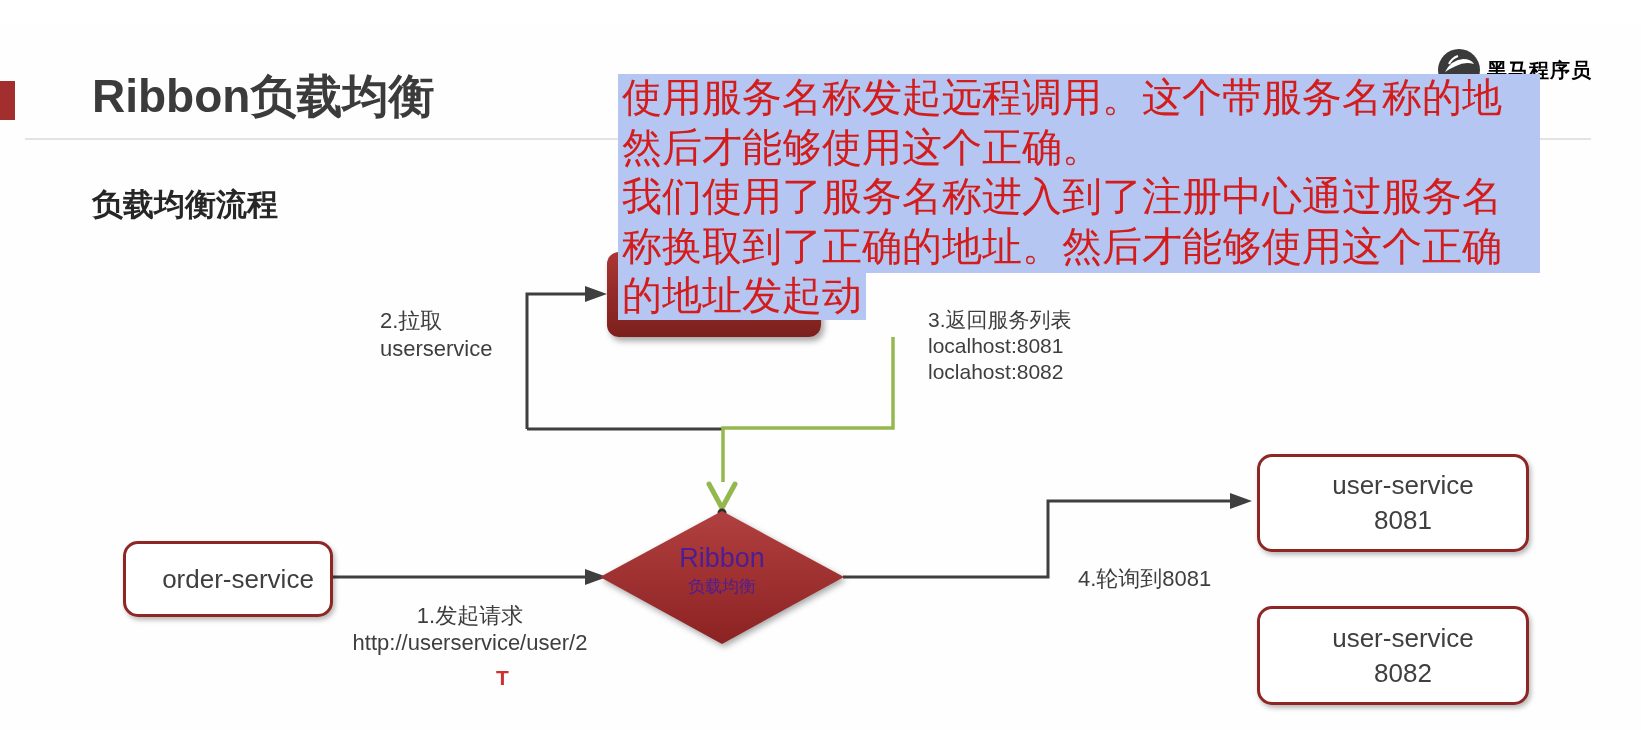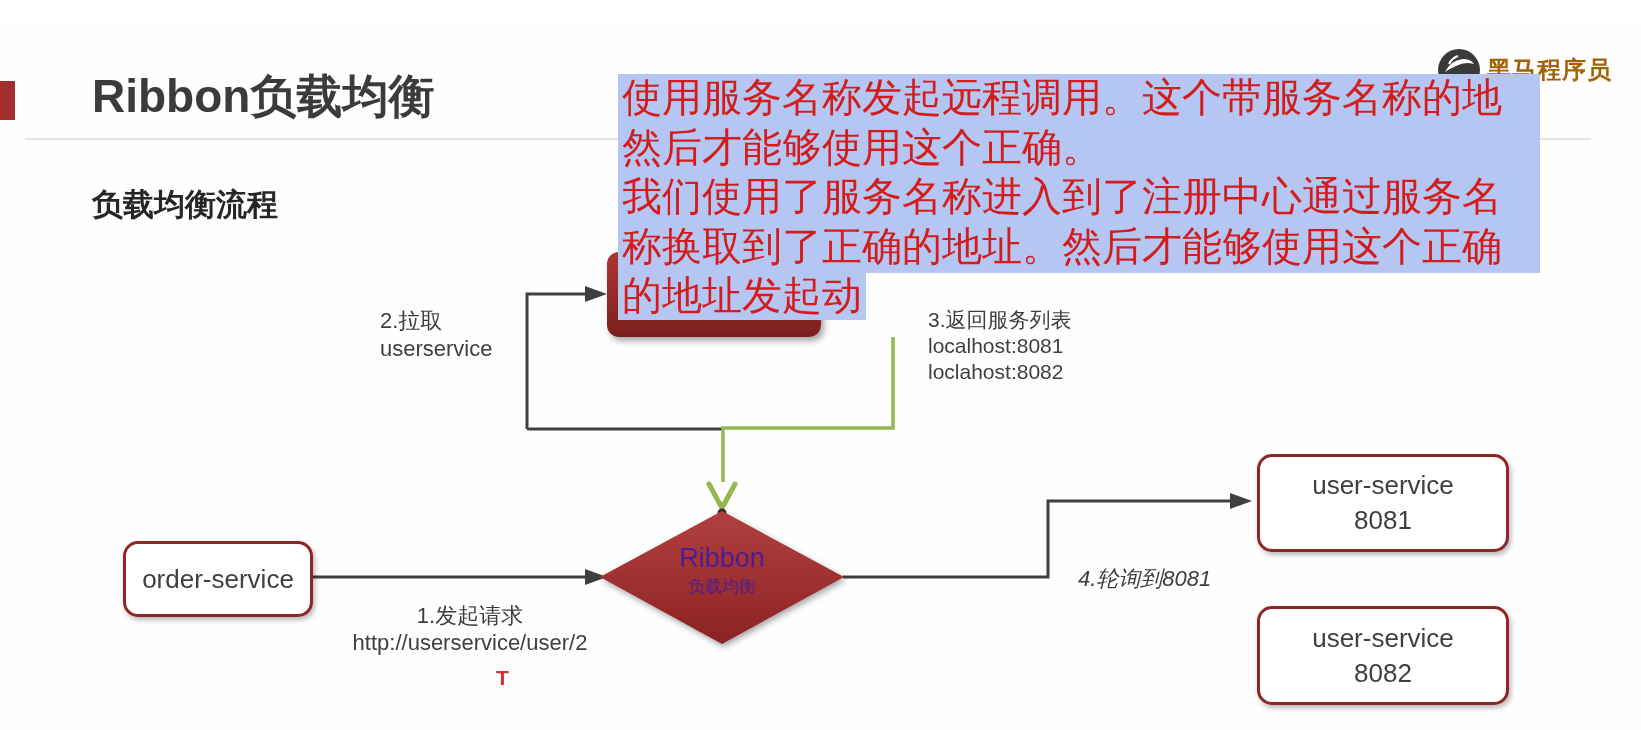--- a/index.html
+++ b/index.html
@@ -7,54 +7,54 @@
   #canvas{position:relative;width:1641px;height:730px;background:#fefefe;overflow:hidden;margin-top:24px;}
 
   
   .accent-bar{position:absolute;left:0;top:57px;width:15px;height:39px;background:var(--accent-red);}
   .page-title{position:absolute;left:92px;top:42px;font-size:46px;font-weight:bold;color:#3b3b3b;letter-spacing:0;}
   .divider{position:absolute;left:25px;top:114px;width:1566px;height:2px;background:#e3e3e3;}
   .section-subtitle{position:absolute;left:92px;top:160px;font-size:31px;font-weight:bold;color:#262626;}
 
   
   .brand{position:absolute;left:1437px;top:24px;z-index:1;display:flex;align-items:center;gap:6px;}
-  .brand-text{font-size:24px;font-weight:bold;color:#a16207;letter-spacing:1px;white-space:nowrap;}
+  .brand-text{font-size:20px;font-weight:bold;color:#000000;letter-spacing:1px;white-space:nowrap;}
 
   
   .registry-node{position:absolute;left:607px;top:228px;width:214px;height:85px;border-radius:12px;
     background:linear-gradient(180deg,var(--registry-top),var(--registry-bottom));
     box-shadow:3px 4px 6px rgba(0,0,0,.35);z-index:2;}
 
   
   .flow-svg{position:absolute;left:0;top:0;width:1641px;height:730px;z-index:3;}
   .line-black{stroke:var(--line-black);stroke-width:3;fill:none;}
   .line-green{stroke:var(--line-green);stroke-width:3.5;fill:none;}
   .head-black{fill:var(--line-black);}
   .head-green{stroke:var(--line-green);stroke-width:5;fill:none;stroke-linecap:round;}
   .diamond{fill:url(#diamondGrad);filter:drop-shadow(2px 3px 3px rgba(0,0,0,.35));}
   .gstop-top{stop-color:var(--diamond-top);}
   .gstop-bot{stop-color:var(--diamond-bottom);}
 
   
   .node-box{position:absolute;background:#fff;border:3px solid var(--node-border);border-radius:15px;
     box-shadow:2px 3px 5px rgba(0,0,0,.28);display:flex;flex-direction:column;align-items:center;
-    justify-content:center;color:#3f3f3f;z-index:4;}
+    justify-content:center;color:#3f3f3f;z-index:4;padding-left:20px;}
   .order-node{left:123px;top:517px;width:184px;height:70px;font-size:26px;}
   .us1-node{left:1257px;top:430px;width:246px;height:92px;font-size:26px;line-height:35px;}
   .us2-node{left:1257px;top:582px;width:246px;height:93px;font-size:26px;line-height:35px;}
   .diamond-label{position:absolute;left:600px;top:518px;width:244px;z-index:4;text-align:center;color:#4c1d95;}
   .diamond-label .l1{font-size:27px;line-height:32px;}
   .diamond-label .l2{font-size:17px;line-height:26px;}
 
   
   .edge-label{position:absolute;color:var(--text-dark);z-index:5;}
   .step2-label{left:380px;top:283px;font-size:22px;line-height:28px;}
   .step3-label{left:928px;top:283px;font-size:21px;line-height:26px;}
   .step1-label{left:338px;top:578px;width:264px;text-align:center;font-size:22px;line-height:27px;}
-  .step4-label{left:1078px;top:540px;font-size:22px;font-style:italic;}
+  .step4-label{left:1078px;top:540px;font-size:22px;}
   .cursor-mark{position:absolute;left:496px;top:642px;font-size:21px;font-weight:bold;color:#d03030;z-index:5;}
 
   
   .hl-rect{position:absolute;background:var(--highlight-bg);z-index:10;}
   .hl-main{left:618px;top:50px;width:922px;height:199px;}
   .hl-tail{left:618px;top:249px;width:248px;height:47px;}
   .annotation-text{position:absolute;left:622px;top:49px;width:940px;z-index:11;
     color:var(--annotation-red);font-size:40px;line-height:49.6px;white-space:nowrap;}
 </style>
 </head>

